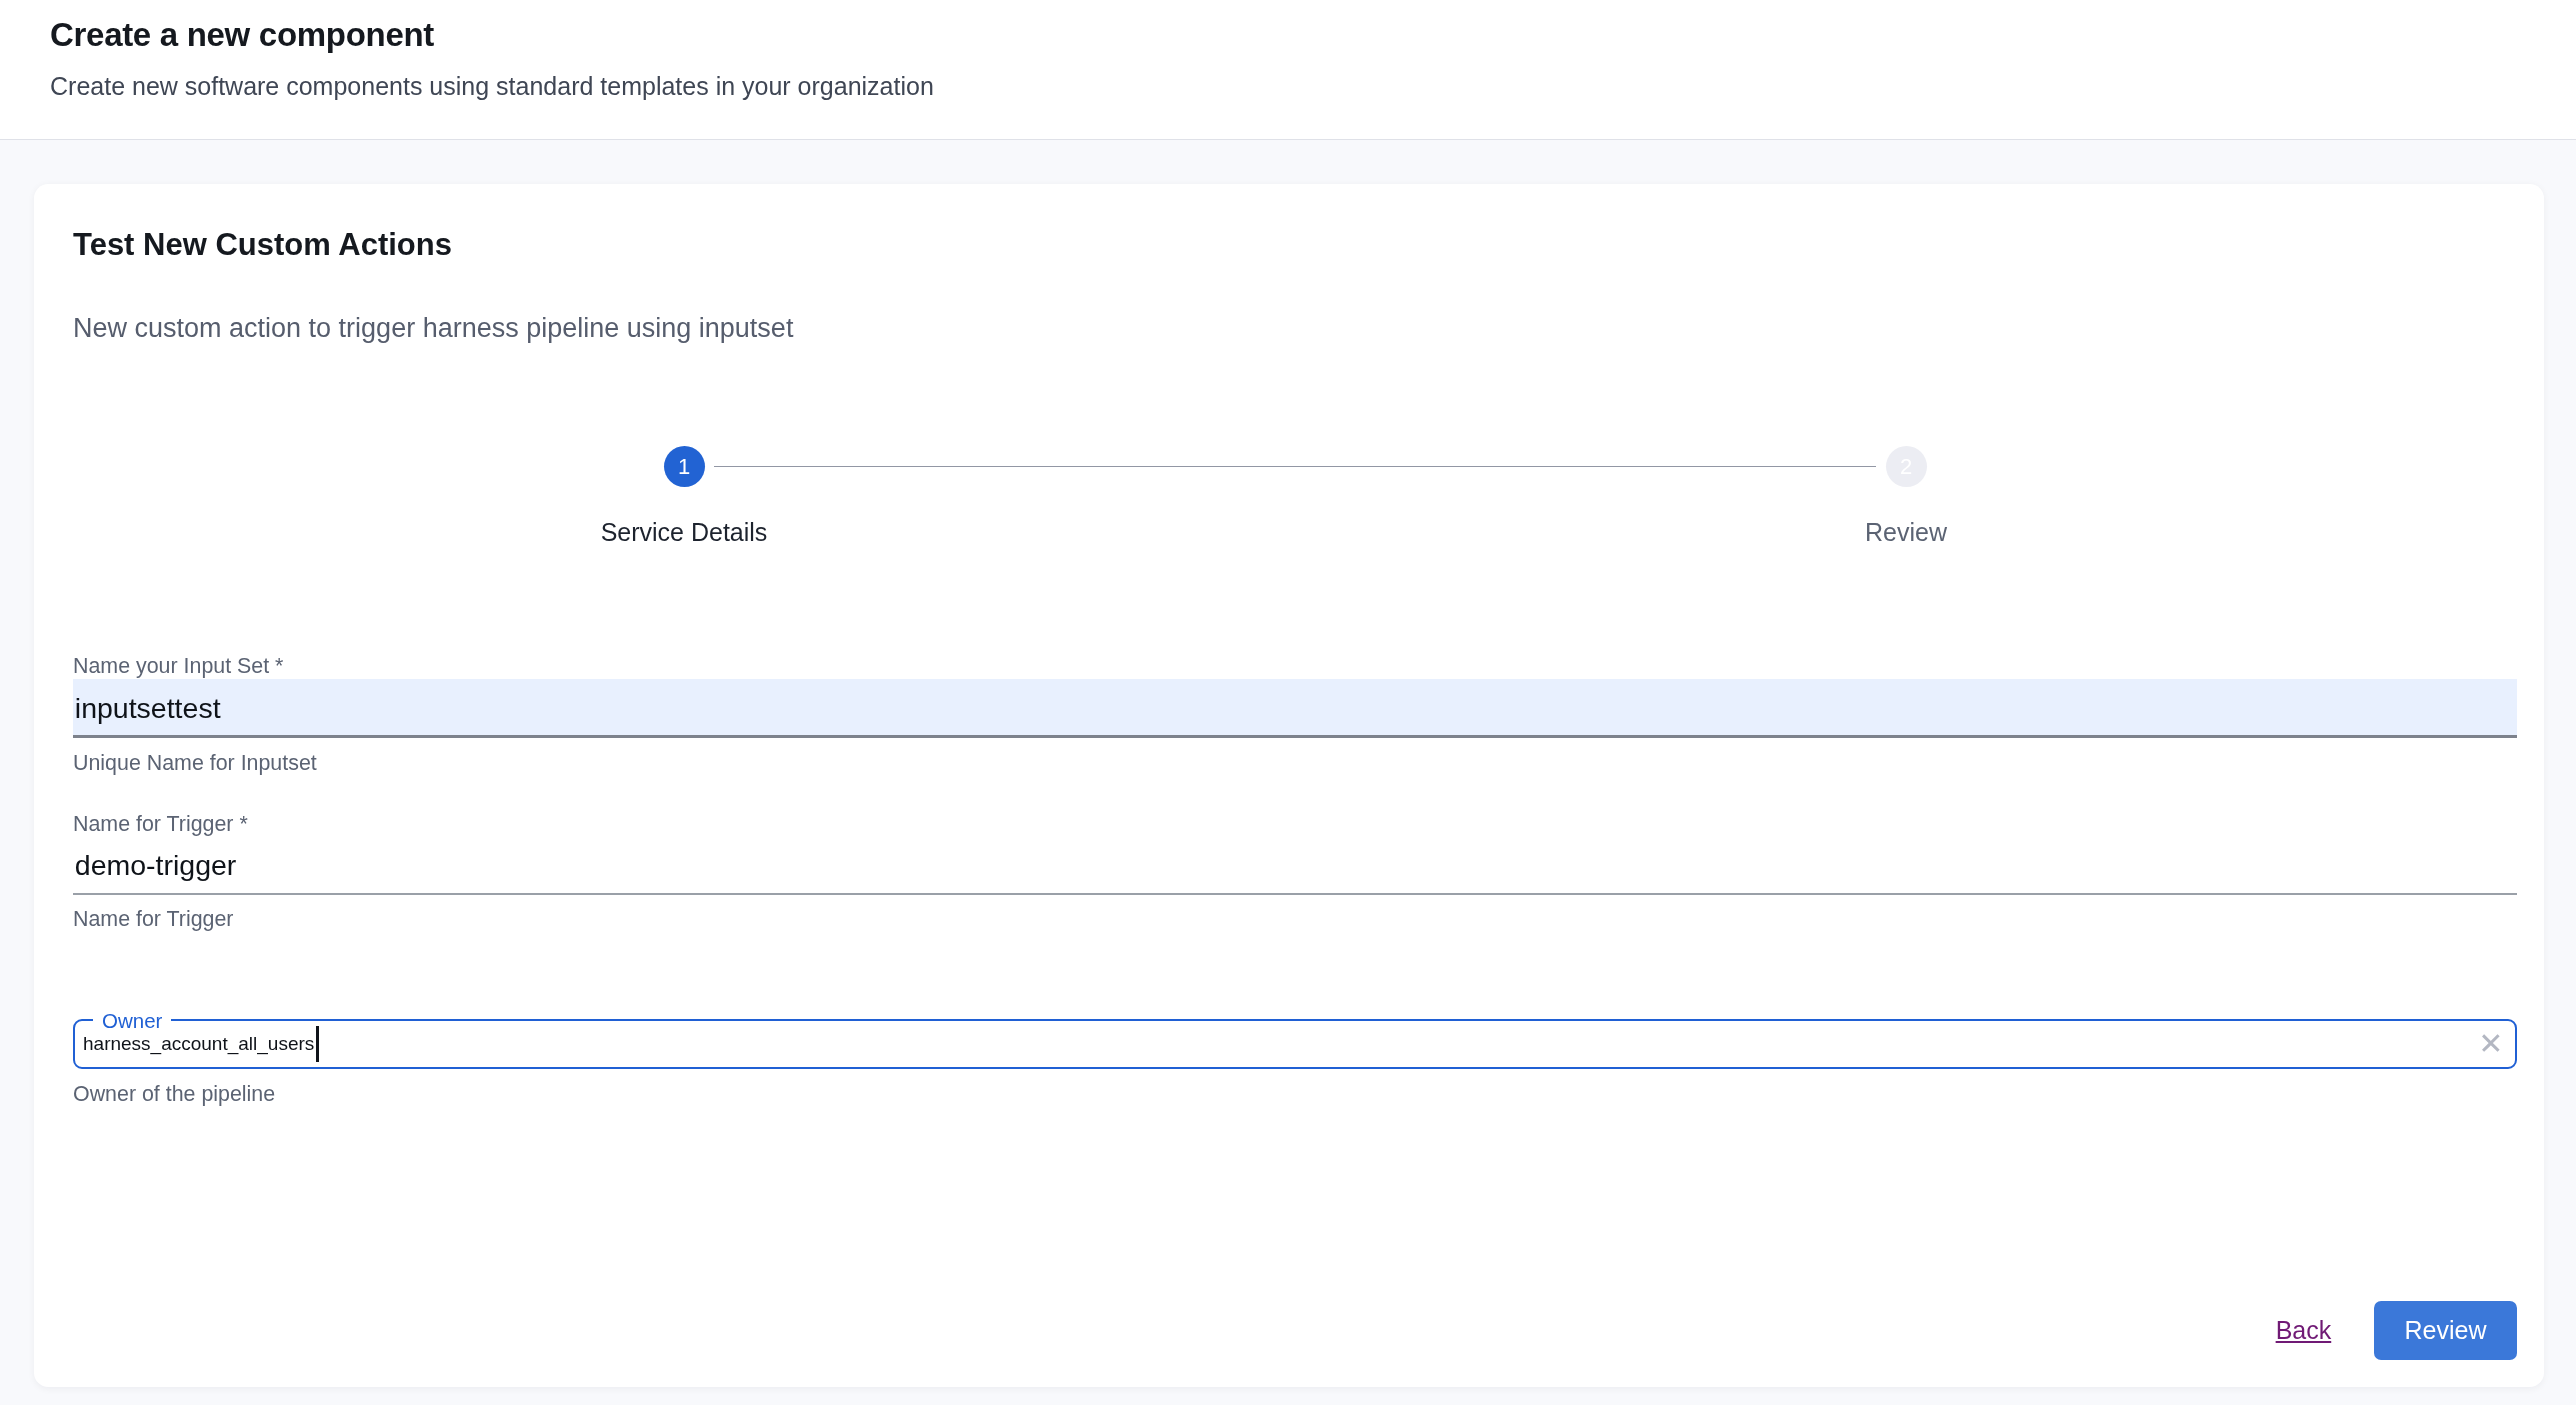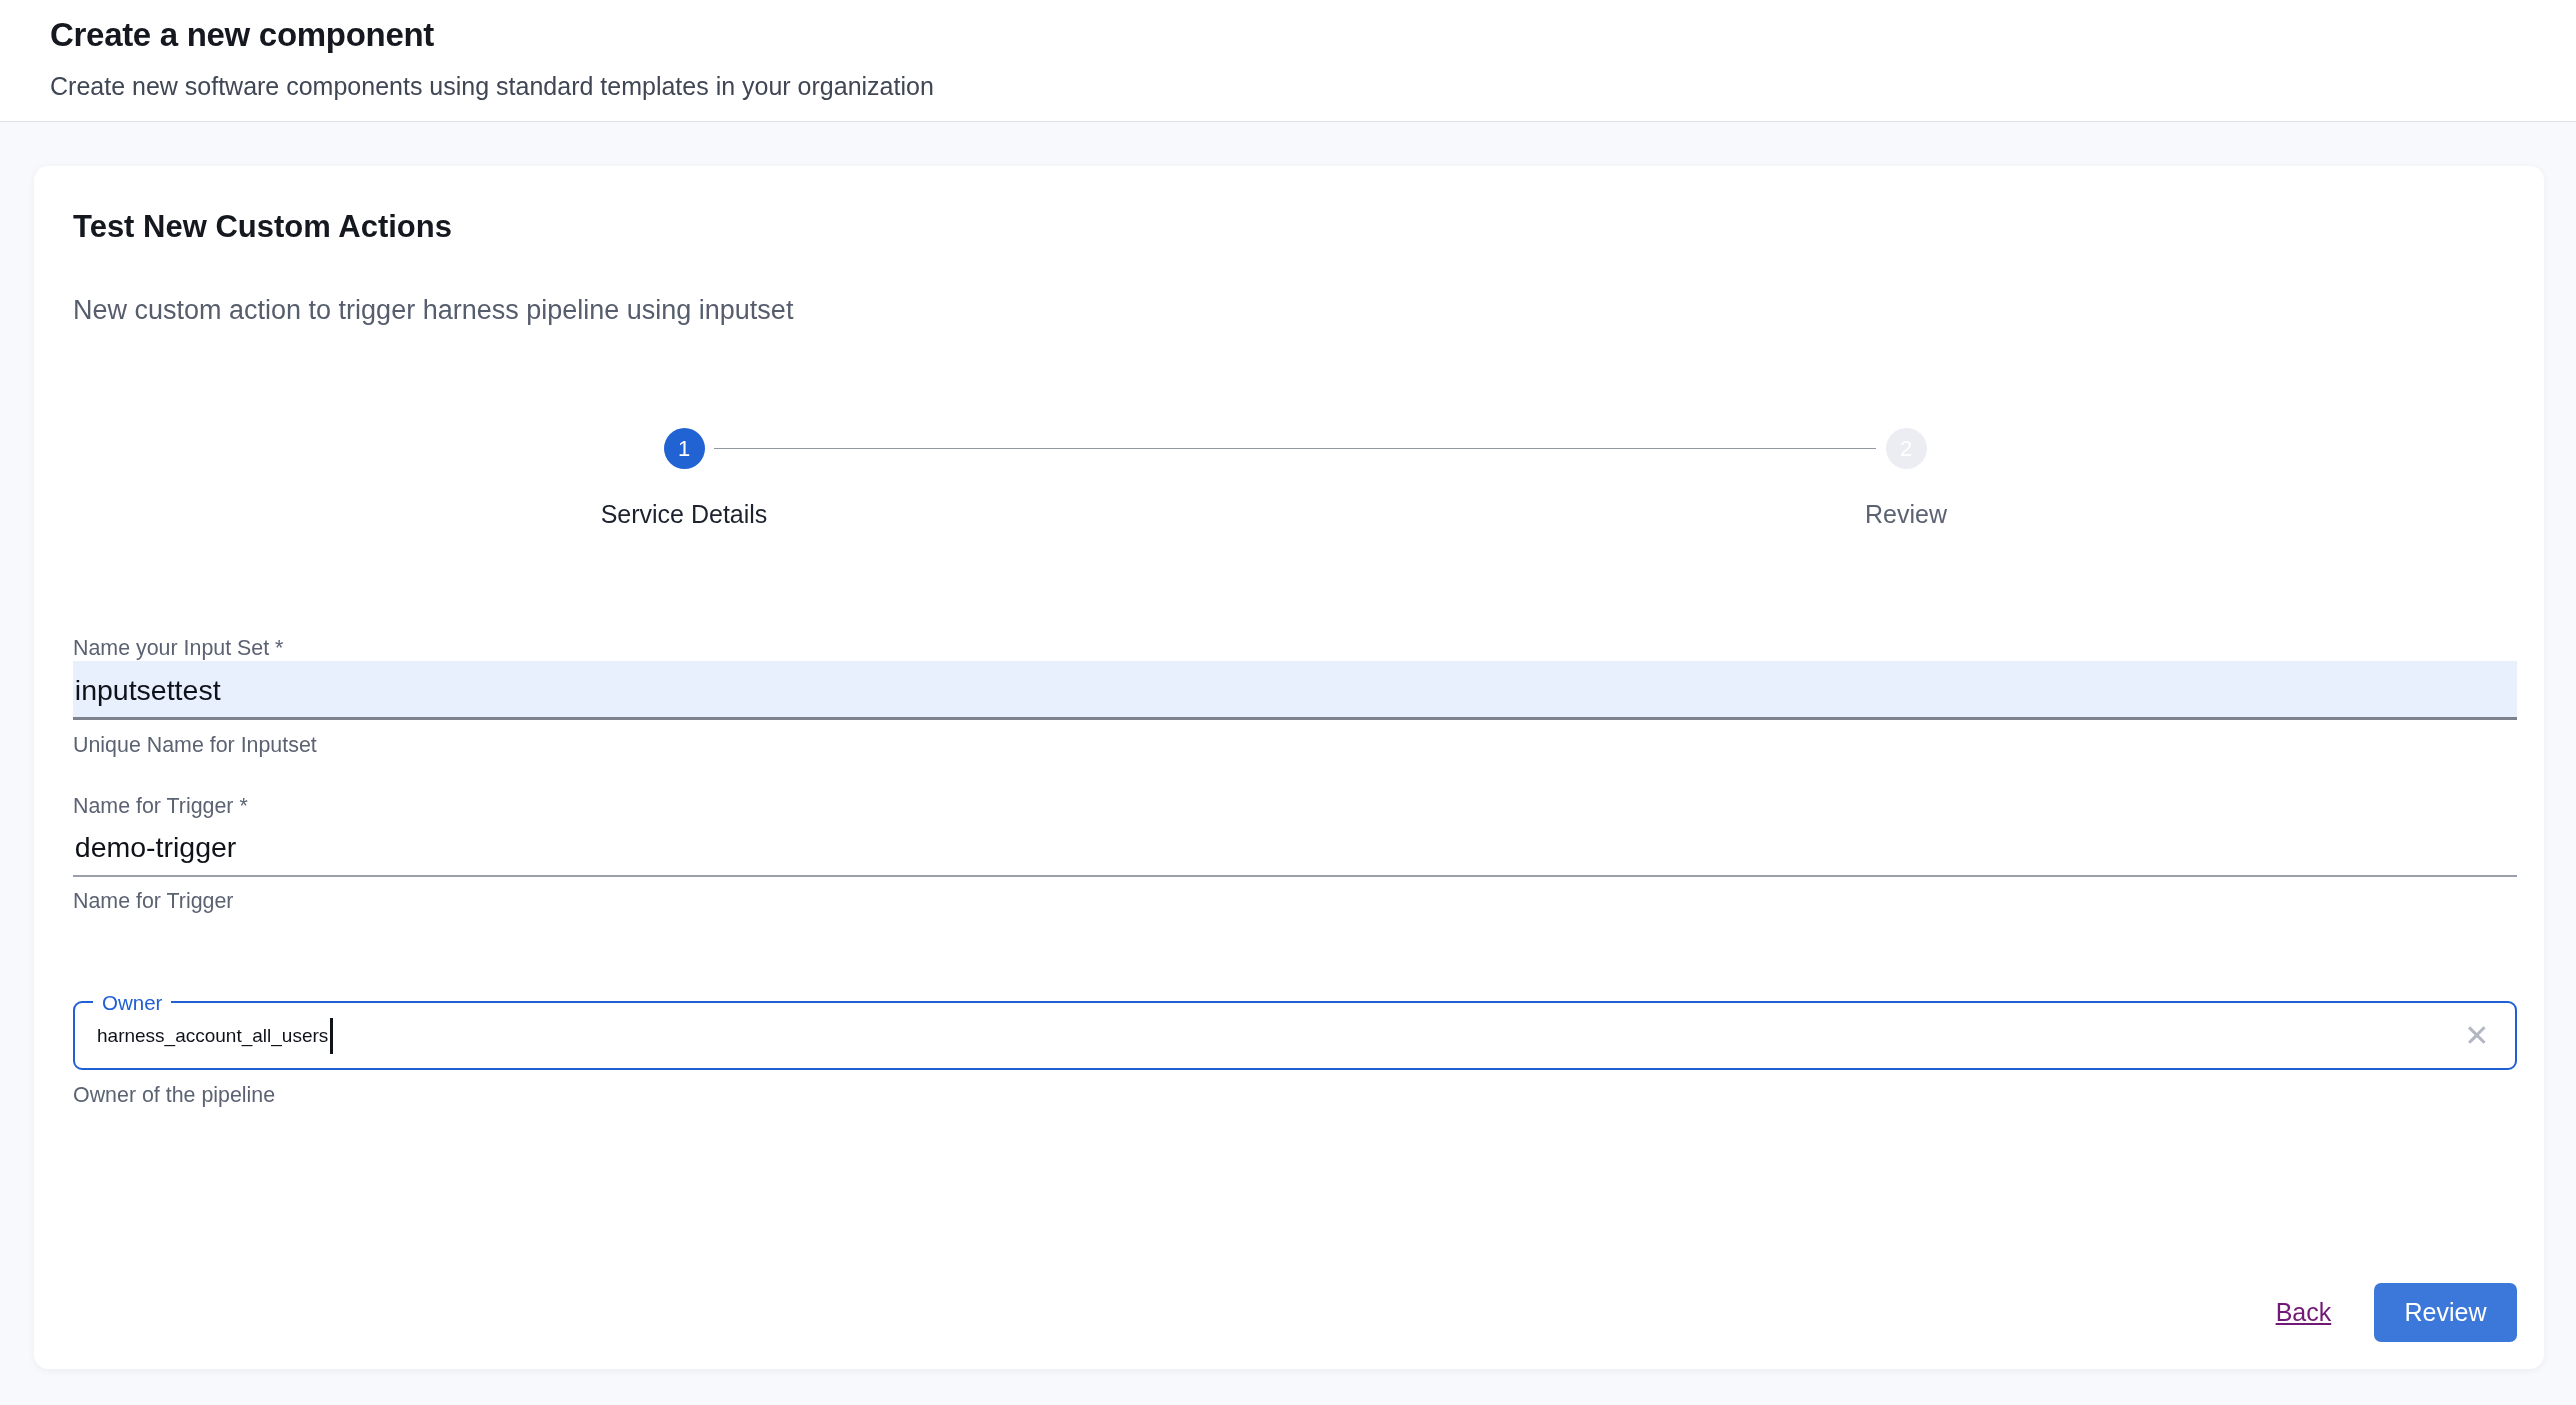--- a/index.html
+++ b/index.html
@@ -7,21 +7,21 @@
     width: 2576px; height: 1406px;
     background: #f8f9fc;
     font-family: "Liberation Sans", sans-serif;
     color: #181d27;
     overflow: hidden;
   }
 
   
   .page-header {
     background: #ffffff;
-    height: 122px;
+    height: 140px;
     padding: 14.3px 50px 0;
     border-bottom: 1.8px solid #dfe1e8;
   }
   .page-title {
     font-size: 33px;
     font-weight: 700;
     line-height: 41px;
     letter-spacing: -0.3px;
     color: #15191f;
   }
@@ -113,26 +113,26 @@
   }
   .field-trigger { margin-top: 36px; }
   .field-trigger .text-input {
     border-bottom: 2.7px solid #9aa0a8;
   }
 
   
   .field-owner { margin-top: 87px; }
   .owner-box {
     position: relative;
-    height: 69px;
+    height: 50px;
     border: 2.7px solid #2060d4;
     border-radius: 9px;
     display: flex;
     align-items: center;
-    padding: 0 22px;
+    padding: 0 8px;
   }
   .owner-notch-label {
     position: absolute;
     top: -13.4px;
     left: 18px;
     background: #ffffff;
     padding: 0 9px;
     font-size: 20.5px;
     color: #2060d4;
     line-height: 25px;

